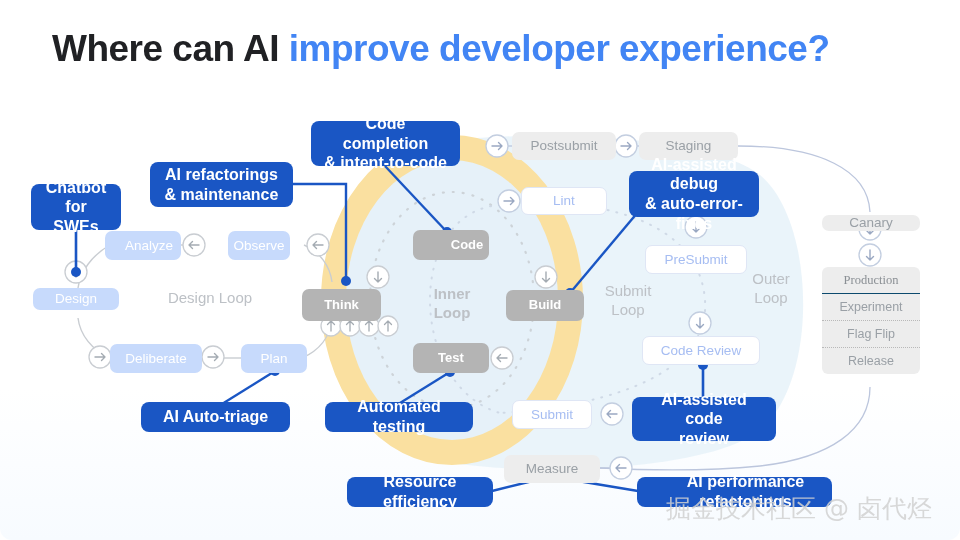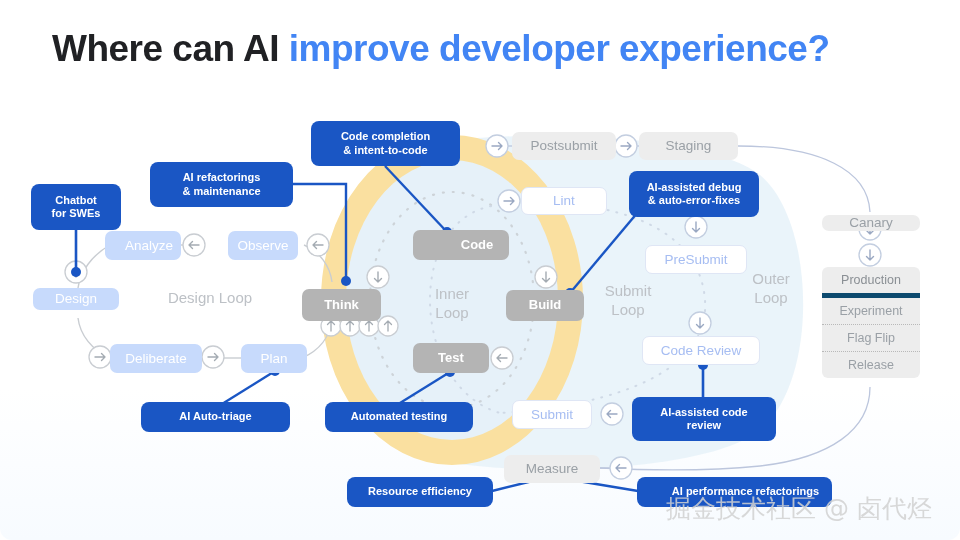--- a/index.html
+++ b/index.html
@@ -30,30 +30,30 @@
   .n-grey     {background:#b4b4b4;color:#ffffff;font-weight:600;font-size:13px;}
   .n-greylite {background:#ededed;color:#9aa0a6;}
   .n-white    {background:#ffffff;color:#a6bdf2;border:1px solid #dfe6f5;}
 
   
   .looplabel{position:absolute;color:#bdc1c6;font-size:15px;text-align:center;
     line-height:1.25;white-space:pre-line;}
 
   
   .callout{position:absolute;background:#1a56c4;color:#ffffff;border-radius:8px;
-    font-size:11px;font-weight:700;display:flex;align-items:center;
+    font-size:16px;font-weight:700;display:flex;align-items:center;
     justify-content:center;text-align:center;line-height:1.22;
     box-sizing:border-box;padding:6px 10px;white-space:pre-line;}
 
   
   .prodstack{position:absolute;background:#ededed;border-radius:6px;
     width:98px;left:822px;top:267px;overflow:hidden;}
   .prodstack .cell{height:26px;display:flex;align-items:center;
     justify-content:center;font-size:12.5px;color:#9aa0a6;}
-  .prodstack .cell.head{color:#8a8f94;border-bottom:5px solid #0c4a6e;}
+  .prodstack .cell.head{color:#8a8f94;border-bottom:1px solid #0c4a6e;font-family:Liberation Serif, serif;}
   .prodstack .cell.dot{border-top:1px dotted #b9b9b9;}
 
   
   .watermark{position:absolute;left:666px;top:492px;font-size:25px;
     color:#d2d2d2;opacity:.85;white-space:nowrap;
     font-family:"DejaVu Sans",sans-serif;}
 </style>
 </head>
 <body>
 
@@ -231,35 +231,35 @@
 
       <path d="M 492 491 L 545 478" stroke="#1a56c4" stroke-width="2.4" fill="none"></path>
       <circle cx="545" cy="478" r="5" fill="#1a56c4"></circle>
 
       <path d="M 638 491 L 560 478" stroke="#1a56c4" stroke-width="2.4" fill="none"></path>
       <circle cx="560" cy="478" r="5" fill="#1a56c4"></circle>
     </g>
   </svg>
 
   <div class="looplabel" style="left:154px;top:289px;width:112px;">Design Loop</div>
-  <div class="looplabel" style="left:414px;top:285px;width:76px;">Inner
+  <div class="looplabel" style="left:414px;top:285px;width:76px;font-weight:bold;">Inner
 Loop</div>
   <div class="looplabel" style="left:592px;top:282px;width:72px;">Submit
 Loop</div>
   <div class="looplabel" style="left:736px;top:270px;width:70px;">Outer
 Loop</div>
 
   <div class="node n-lightblue" style="left:105px;top:231px;width:76px;height:29px;padding-left:12px;">Analyze</div>
-  <div class="node n-lightblue" style="left:228px;top:231px;width:70px;height:29px;">Observe</div>
+  <div class="node n-lightblue" style="left:228px;top:231px;width:62px;height:29px;">Observe</div>
   <div class="node n-lightblue" style="left:33px;top:288px;width:86px;height:22px;">Design</div>
   <div class="node n-lightblue" style="left:110px;top:344px;width:92px;height:29px;">Deliberate</div>
   <div class="node n-lightblue" style="left:241px;top:344px;width:66px;height:29px;">Plan</div>
 
   <div class="node n-grey" style="left:302px;top:289px;width:79px;height:32px;">Think</div>
-  <div class="node n-grey" style="left:413px;top:230px;width:96px;height:30px;padding-left:32px;">Code</div>
+  <div class="node n-grey" style="left:413px;top:230px;width:76px;height:30px;padding-left:32px;">Code</div>
   <div class="node n-grey" style="left:506px;top:290px;width:78px;height:31px;">Build</div>
   <div class="node n-grey" style="left:413px;top:343px;width:76px;height:30px;">Test</div>
 
   <div class="node n-white" style="left:521px;top:187px;width:86px;height:28px;">Lint</div>
   <div class="node n-white" style="left:645px;top:245px;width:102px;height:29px;">PreSubmit</div>
   <div class="node n-white" style="left:642px;top:336px;width:118px;height:29px;">Code Review</div>
   <div class="node n-white" style="left:512px;top:400px;width:80px;height:29px;">Submit</div>
 
   <div class="node n-greylite" style="left:512px;top:132px;width:104px;height:28px;">Postsubmit</div>
   <div class="node n-greylite" style="left:639px;top:132px;width:99px;height:28px;">Staging</div>

